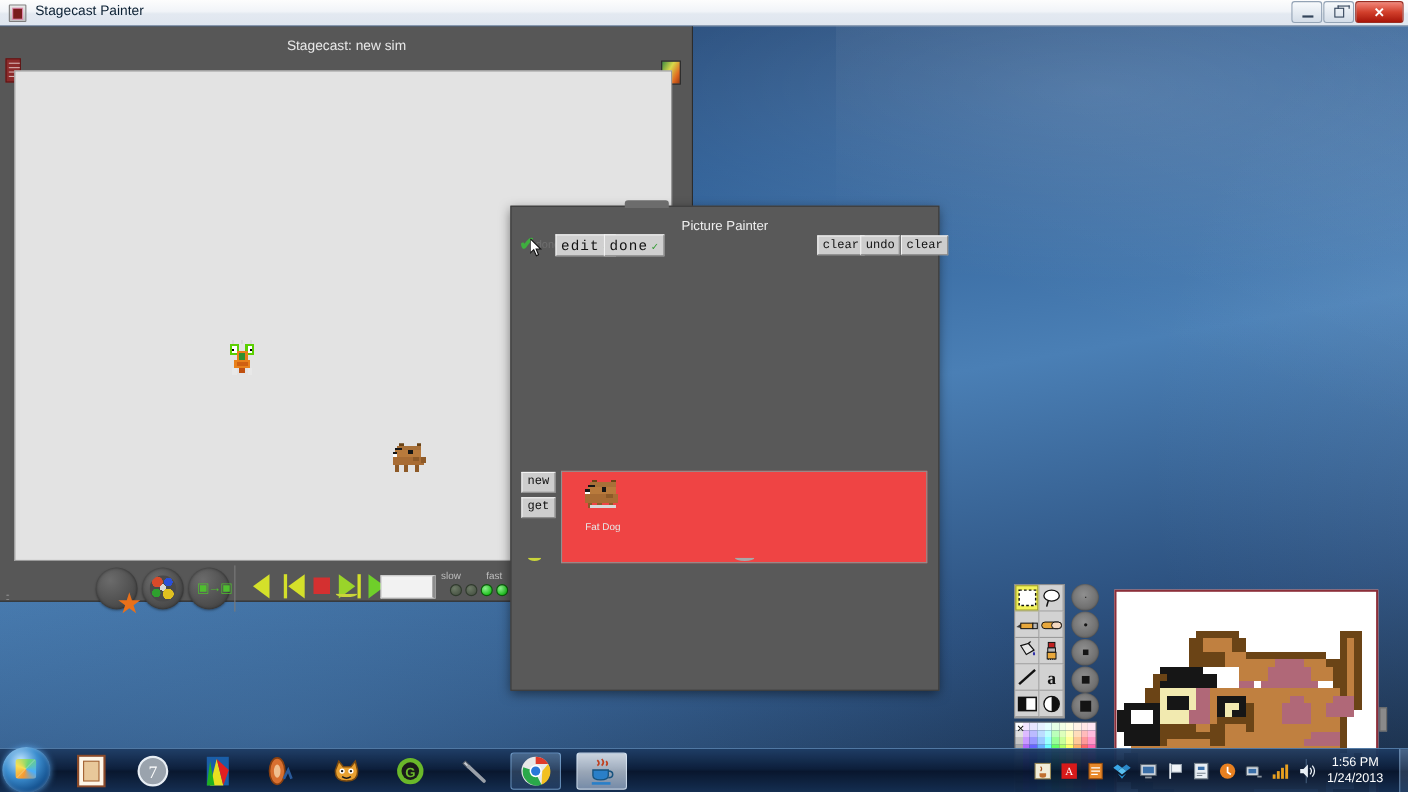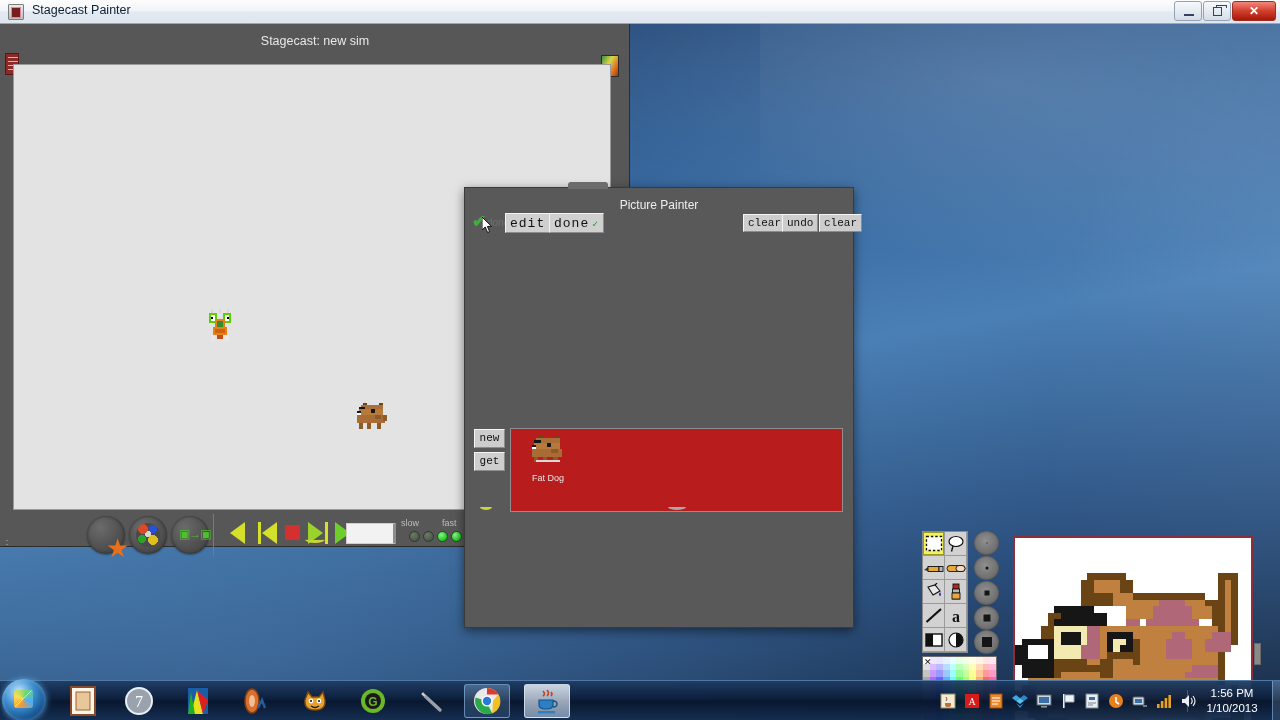--- a/index.html
+++ b/index.html
@@ -108,21 +108,21 @@
   .mbtn .arr{color:#2f9a2f;font-size:10px;margin-left:3px;}
   .abtn{position:absolute;top:26px;height:18px;background:#cdcdcd;border:1px solid #8c8c8c;
     border-top-color:#f4f4f4;border-left-color:#f4f4f4;color:#111;font-size:11px;
     font-family:"Liberation Mono", monospace;padding:0 4px;line-height:16px;}
   #pp-new,#pp-get{position:absolute;left:9px;width:31px;height:19px;background:#cdcdcd;
     border:1px solid #8c8c8c;border-top-color:#f4f4f4;border-left-color:#f4f4f4;color:#111;
     font-size:11px;font-family:"Liberation Mono", monospace;text-align:center;line-height:17px;}
   #pp-new{top:241px;} #pp-get{top:264px;}
   #pp-lmark{position:absolute;left:15px;top:316px;width:12px;height:6px;
     border-bottom:3px solid #c9d43a;border-radius:0 0 50% 50%;}
-  #pp-gallery{position:absolute;left:45px;top:240px;width:333px;height:84px;background:#b91c1c;
+  #pp-gallery{position:absolute;left:45px;top:240px;width:333px;height:84px;background:#ef4444;
     border:1px solid #8f8f8f;}
   #gal-item{position:absolute;left:12px;top:6px;width:50px;height:60px;text-align:center;}
   #gal-thumb{width:36px;height:30px;margin:0 auto;image-rendering:pixelated;}
   #gal-label{font-size:9px;color:#e6e6e6;margin-top:4px;}
   #pp-galarc{position:absolute;left:203px;top:316px;width:18px;height:6px;
     border-bottom:3px solid #a8a8a8;border-radius:0 0 50% 50%;}
 
   
   #toolbox{position:absolute;left:457px;top:343px;width:46px;height:122px;
     background:#b8b8b8;border:1px solid #8a8a8a;display:grid;grid-template-columns:1fr 1fr;}
@@ -771,17 +771,17 @@
       <rect x="4.8" y="8" width="2.6" height="7" fill="#e8a020"></rect>
       <rect x="8.6" y="5" width="2.6" height="10" fill="#e8a020"></rect>
       <rect x="12.4" y="2" width="2.6" height="13" fill="#e8a020"></rect>
     </svg>
     <svg class="trayicon" style="right:84px" viewBox="0 0 16 16">
       <polygon points="2,6 5,6 9,2 9,14 5,10 2,10" fill="#e8eef4"></polygon>
       <path d="M11 5 q2.4 3 0 6 M13 3 q4 5 0 10" stroke="#e8eef4" stroke-width="1.2" fill="none"></path>
     </svg>
     <div id="clock">
       <div>1:56 PM</div>
-      <div>1/10/2013</div>
+      <div>1/24/2013</div>
     </div>
     <div id="showdesk"></div>
   </div>
 </div>
 
 </body></html>

